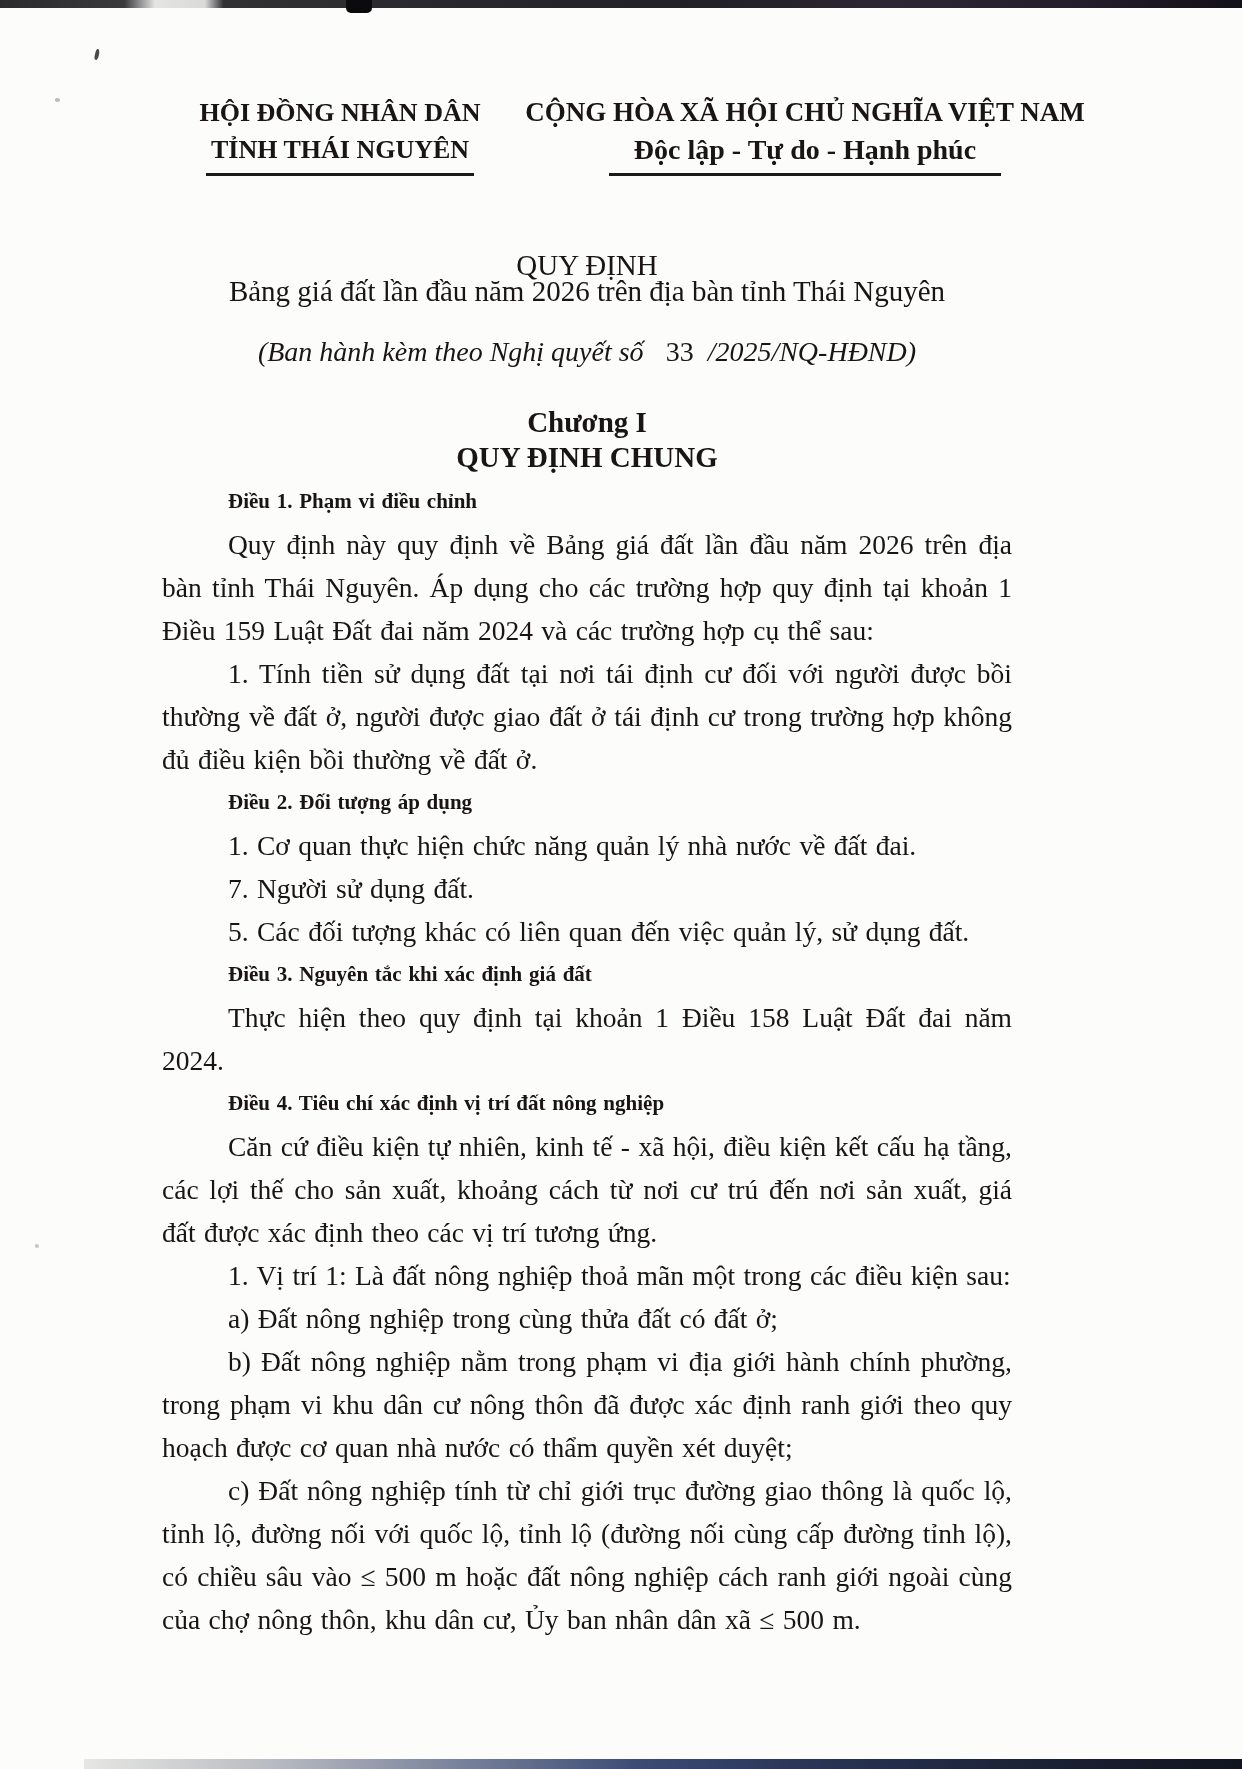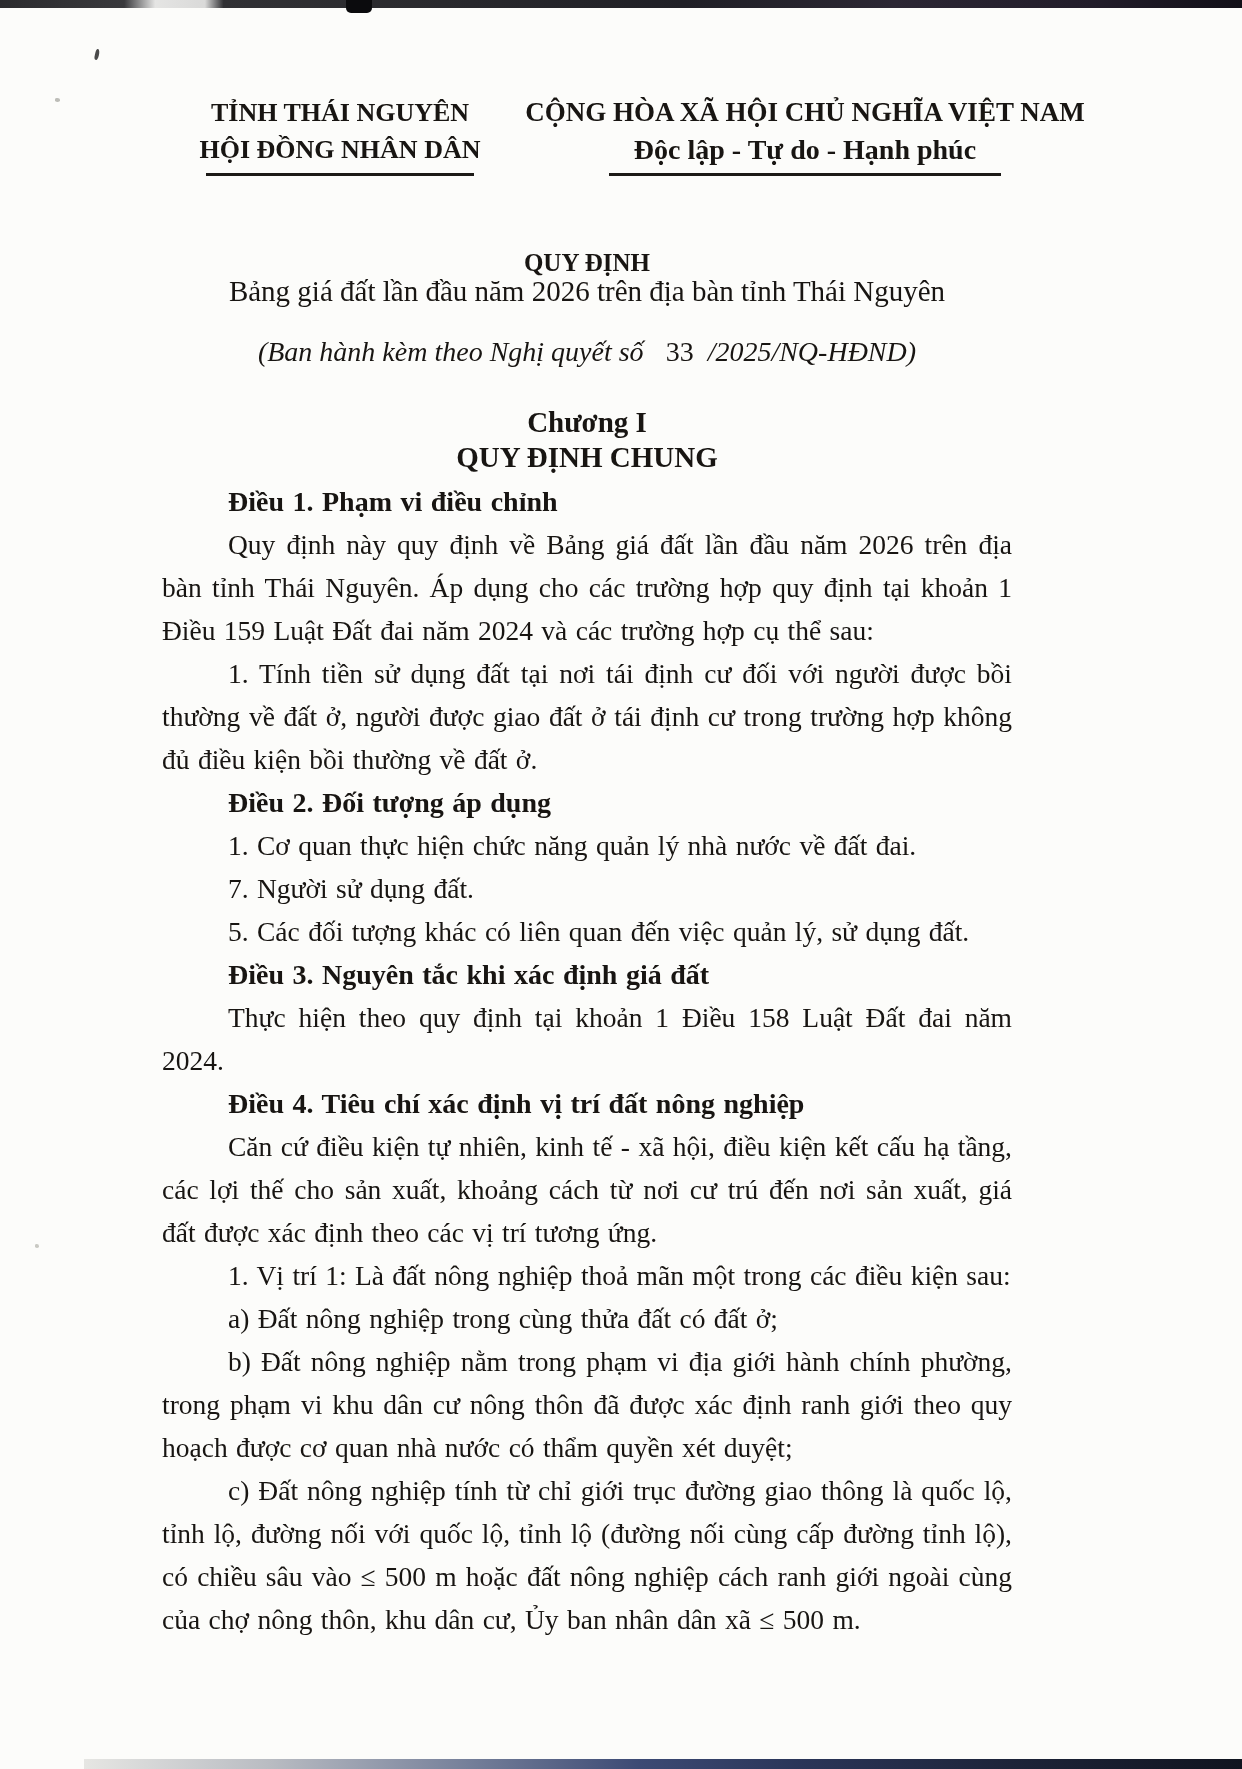--- a/index.html
+++ b/index.html
@@ -41,52 +41,52 @@
   .mast-right{position:absolute;left:508px;width:594px;text-align:center;font-size:27px;line-height:37px;}
   .mast-right .motto{font-size:28px;}
   .rule{height:3px;background:#1c1a17;margin:5px auto 0;}
   .rule-left{width:268px;}
   .rule-right{width:392px;}
 
   
   .doc-title,.doc-subtitle,.doc-issuance,.chapter-no,.chapter-title{
     position:absolute;left:162px;width:850px;text-align:center;white-space:nowrap;
   }
-  .doc-title{top:249px;font-size:25px;font-weight:bold;}
+  .doc-title{top:249px;font-size:29px;font-weight:normal;}
   .doc-subtitle{top:275px;font-size:29px;font-weight:normal;}
   .doc-issuance{top:336px;font-size:28px;font-style:italic;}
   .doc-issuance .num{font-style:normal;margin:0 14px 0 22px;}
   .chapter-no{top:406px;font-size:29px;font-weight:bold;}
   .chapter-title{top:441px;font-size:29px;font-weight:bold;text-align:center;}
 
   
   .body{
     position:absolute;top:480px;left:162px;width:850px;
     font-size:27.5px;line-height:43px;
     text-align:justify;text-align-last:left;
     word-spacing:1.5px;
   }
-  .body h3{margin:0;font-size:28px;font-weight:bold;text-indent:66px;text-align:left;}
+  .body h3{margin:0;font-size:21px;font-weight:bold;text-indent:66px;text-align:left;}
   .body p{margin:0;text-indent:66px;}
 </style>
 </head>
 <body>
 
 <div class="page">
 
   <div class="scan-top"></div>
   <div class="scan-top-blob"></div>
   <div class="speck speck-1"></div>
   <div class="speck speck-2"></div>
   <div class="speck speck-3"></div>
 
   <div class="masthead">
     <div class="mast-left">
+      <div>HỘI ĐỒNG NHÂN DÂN</div>
       <div>TỈNH THÁI NGUYÊN</div>
-      <div>HỘI ĐỒNG NHÂN DÂN</div>
       <div class="rule rule-left"></div>
     </div>
     <div class="mast-right">
       <div>CỘNG HÒA XÃ HỘI CHỦ NGHĨA VIỆT NAM</div>
       <div class="motto">Độc lập - Tự do - Hạnh phúc</div>
       <div class="rule rule-right"></div>
     </div>
   </div>
 
   <div class="doc-title">QUY ĐỊNH</div>

